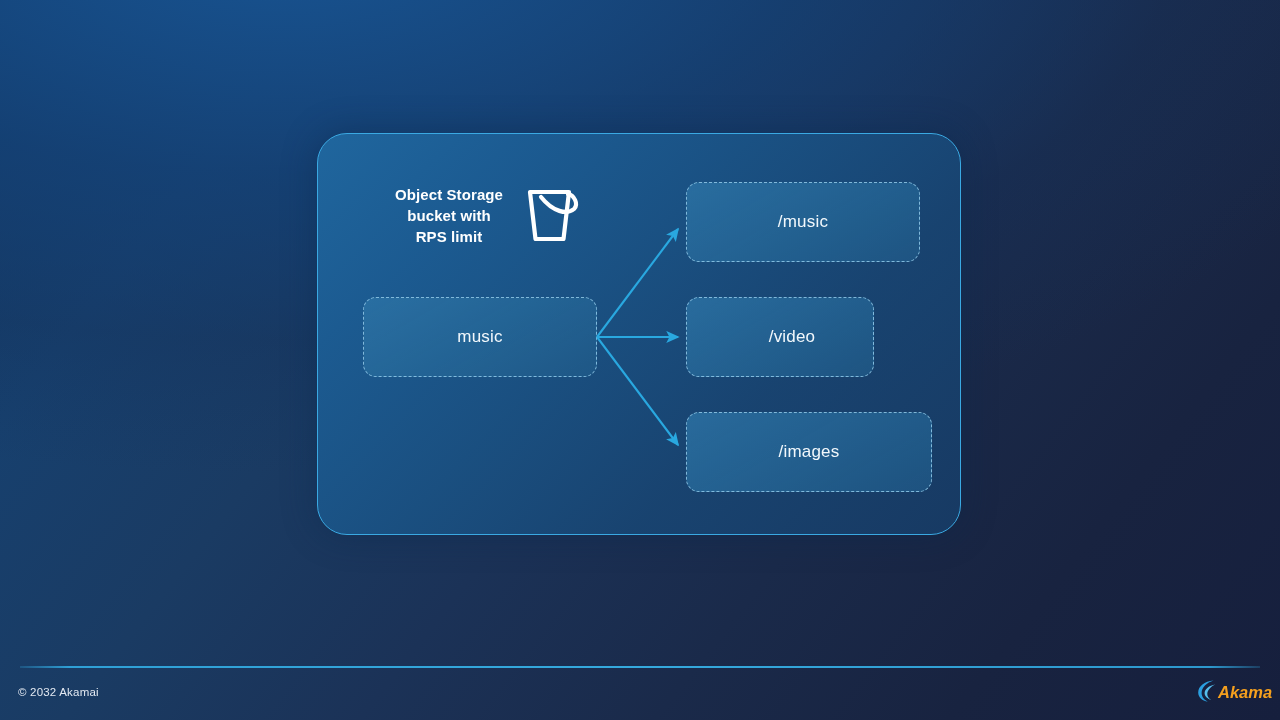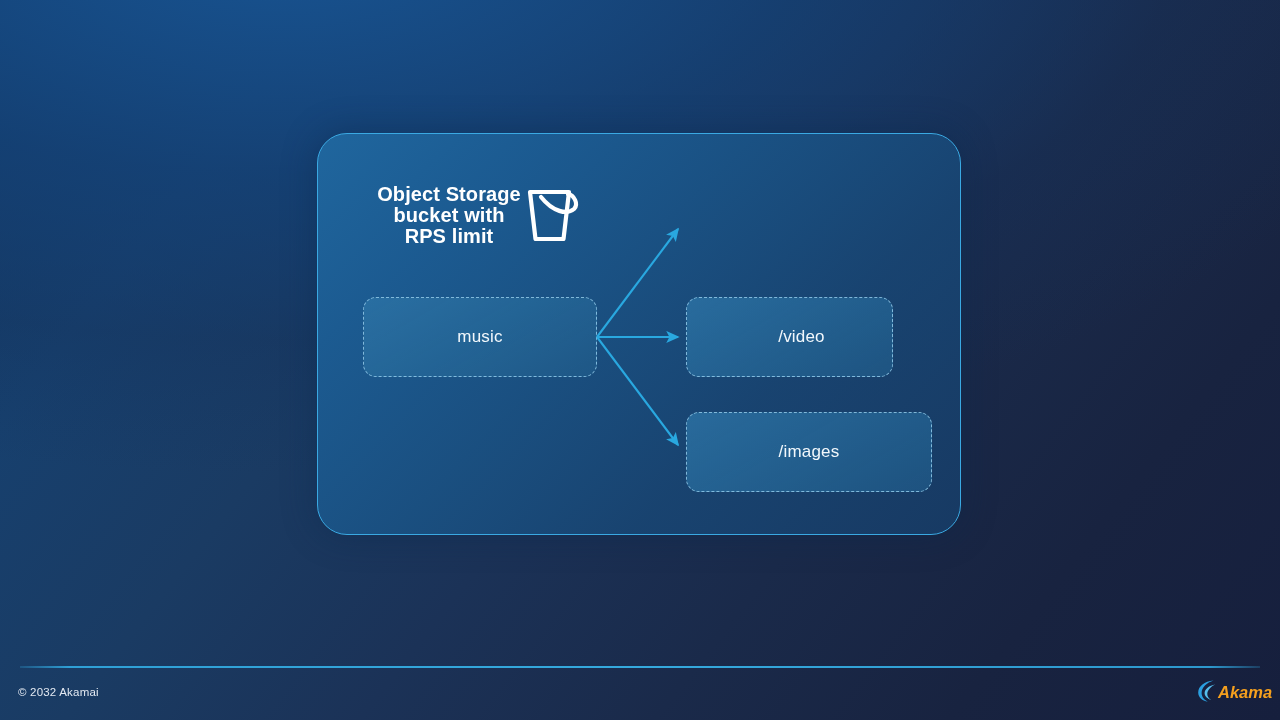--- a/index.html
+++ b/index.html
@@ -42,21 +42,21 @@
   }
 
   
   .bucket-heading {
     position: absolute;
     left: 57px;
     top: 50px;
     width: 148px;
     text-align: center;
     color: #ffffff;
-    font-size: 20px;
+    font-size: 15px;
     font-weight: bold;
     line-height: 21px;
     letter-spacing: 0.1px;
     white-space: pre-line;
   }
   .bucket-icon {
     position: absolute;
     left: 204px;
     top: 48px;
     width: 66px;
@@ -72,21 +72,21 @@
     background: linear-gradient(150deg, rgba(45,116,166,0.80) 0%, rgba(38,104,152,0.74) 55%, rgba(33,92,138,0.70) 100%);
     display: flex;
     align-items: center;
     justify-content: center;
     color: #f2f8fc;
     font-size: 17px;
     letter-spacing: 0.2px;
   }
   .node-store   { left: 45px;  top: 163px; width: 234px; height: 80px; }
   .node-music   { left: 368px; top: 48px;  width: 234px; height: 80px; }
-  .node-video   { left: 368px; top: 163px; width: 207px; height: 80px; padding-left: 24px; }
+  .node-video   { left: 368px; top: 163px; width: 188px; height: 80px; padding-left: 24px; }
   .node-images  { left: 368px; top: 278px; width: 246px; height: 80px; }
 
   
   .arrows {
     position: absolute;
     left: 0;
     top: 0;
     width: 644px;
     height: 402px;
     pointer-events: none;
@@ -134,20 +134,23 @@
         <path d="M8 10 L47 10 L41.5 57 L13.5 57 Z" fill="none" stroke="#ffffff" stroke-width="4.2" stroke-linejoin="round" stroke-linecap="round"></path>
 
         <path d="M19 15 C 31 30, 45 33, 52 27 C 57 22, 52 13, 46 12" fill="none" stroke="#ffffff" stroke-width="4.2" stroke-linecap="round" stroke-linejoin="round"></path>
       </svg>
     </div>
 
     <div class="node node-store">
       <span>music</span>
     </div>
 
+    <div class="node node-music">
+      <span>/music</span>
+    </div>
     <div class="node node-video">
       <span>/video</span>
     </div>
     <div class="node node-images">
       <span>/images</span>
     </div>
 
     <svg class="arrows" viewBox="0 0 644 402">
       <defs>
         <marker id="arrowhead" markerWidth="7" markerHeight="7" refX="5.6" refY="3" orient="auto" markerUnits="strokeWidth">

